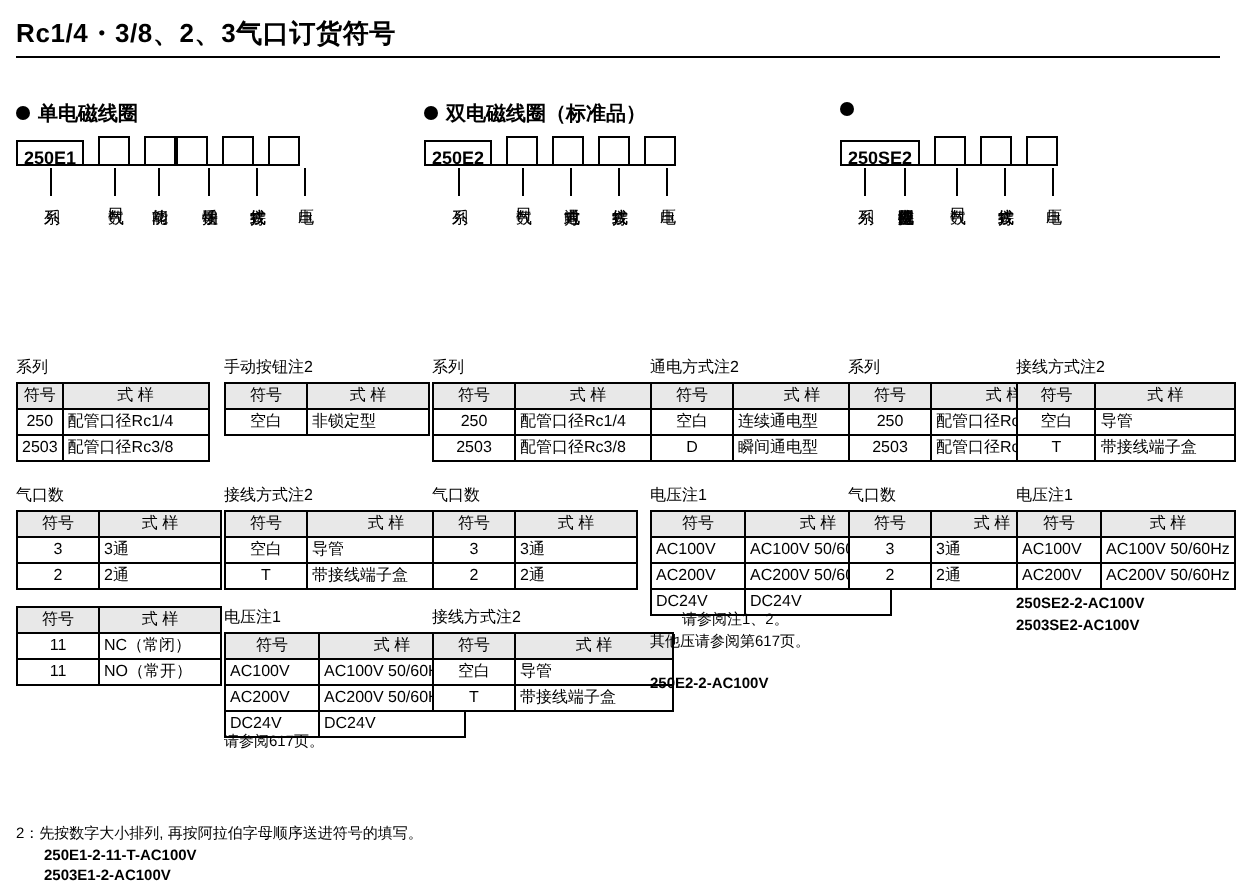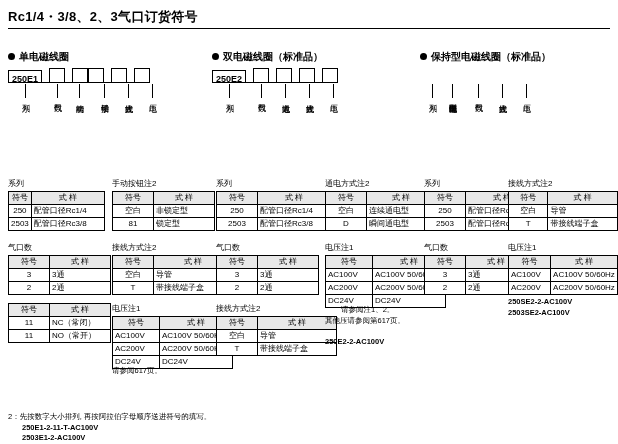--- a/index.html
+++ b/index.html
@@ -101,21 +101,30 @@
   <div class="vbar" style="left:261px;top:84px;height:14px;"></div>
   <div class="vlabel" style="left:257px;top:98px;">气口数</div>
   <div class="vbar" style="left:285px;top:84px;height:14px;"></div>
   <div class="vlabel" style="left:281px;top:98px;">通电方式</div>
   <div class="vbar" style="left:309px;top:84px;height:14px;"></div>
   <div class="vlabel" style="left:305px;top:98px;">接线方式</div>
   <div class="vbar" style="left:333px;top:84px;height:14px;"></div>
   <div class="vlabel" style="left:329px;top:98px;">电压</div>
 
   <div class="sec-head" style="left:420px;top:50px;">
-    <span class="dot"></span><span>保持型电磁线圈（标准品）</span>
+    <span class="dot"></span>
+  </div>
+  <div class="code-row" style="left:420px;top:68px;">
+    <span class="code-pref">250SE2</span>
+    <span class="dash"></span>
+    <span class="cbox"></span>
+    <span class="dash"></span>
+    <span class="cbox"></span>
+    <span class="dash"></span>
+    <span class="cbox"></span>
   </div>
   <div class="vbar" style="left:432px;top:84px;height:14px;"></div>
   <div class="vlabel" style="left:428px;top:98px;">系列</div>
   <div class="vbar" style="left:452px;top:84px;height:14px;"></div>
   <div class="vlabel" style="left:448px;top:98px;">保持型电磁线圈</div>
   <div class="vbar" style="left:478px;top:84px;height:14px;"></div>
   <div class="vlabel" style="left:474px;top:98px;">气口数</div>
   <div class="vbar" style="left:502px;top:84px;height:14px;"></div>
   <div class="vlabel" style="left:498px;top:98px;">接线方式</div>
   <div class="vbar" style="left:526px;top:84px;height:14px;"></div>
@@ -185,24 +194,20 @@
     <table>
       <tbody>
           <tr>
             <th style="width:36px">符号</th>
             <th style="width:56px">式 样</th>
           </tr>
       <tr>
             <td class="c">空白</td>
             <td>非锁定型</td>
           </tr>
-      <tr>
-            <td class="c">81</td>
-            <td>锁定型</td>
-          </tr>
     </tbody>
       </table>
   </div>
 
   <div class="tbl" style="left:112px;top:242px;">
     <div class="cap">接线方式注2</div>
     <table>
       <tbody>
           <tr>
             <th style="width:36px">符号</th>

